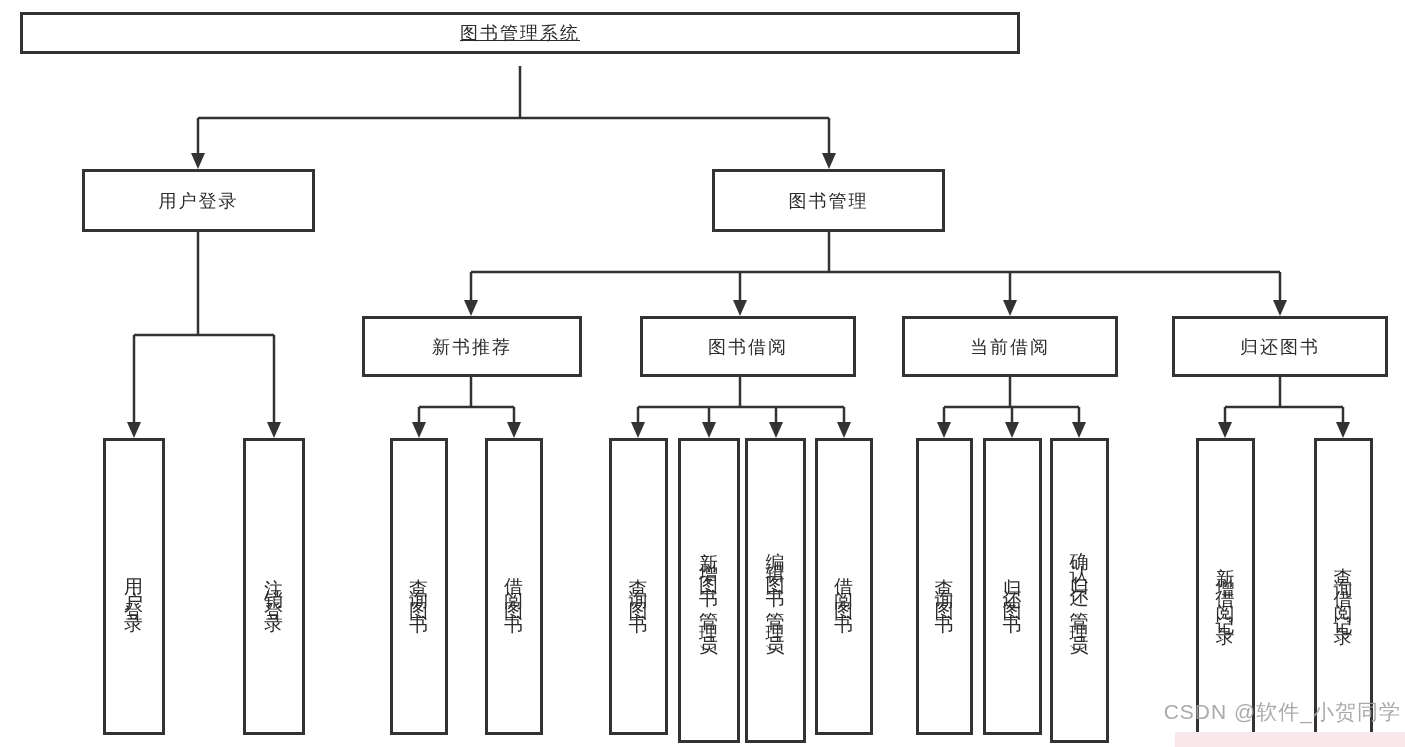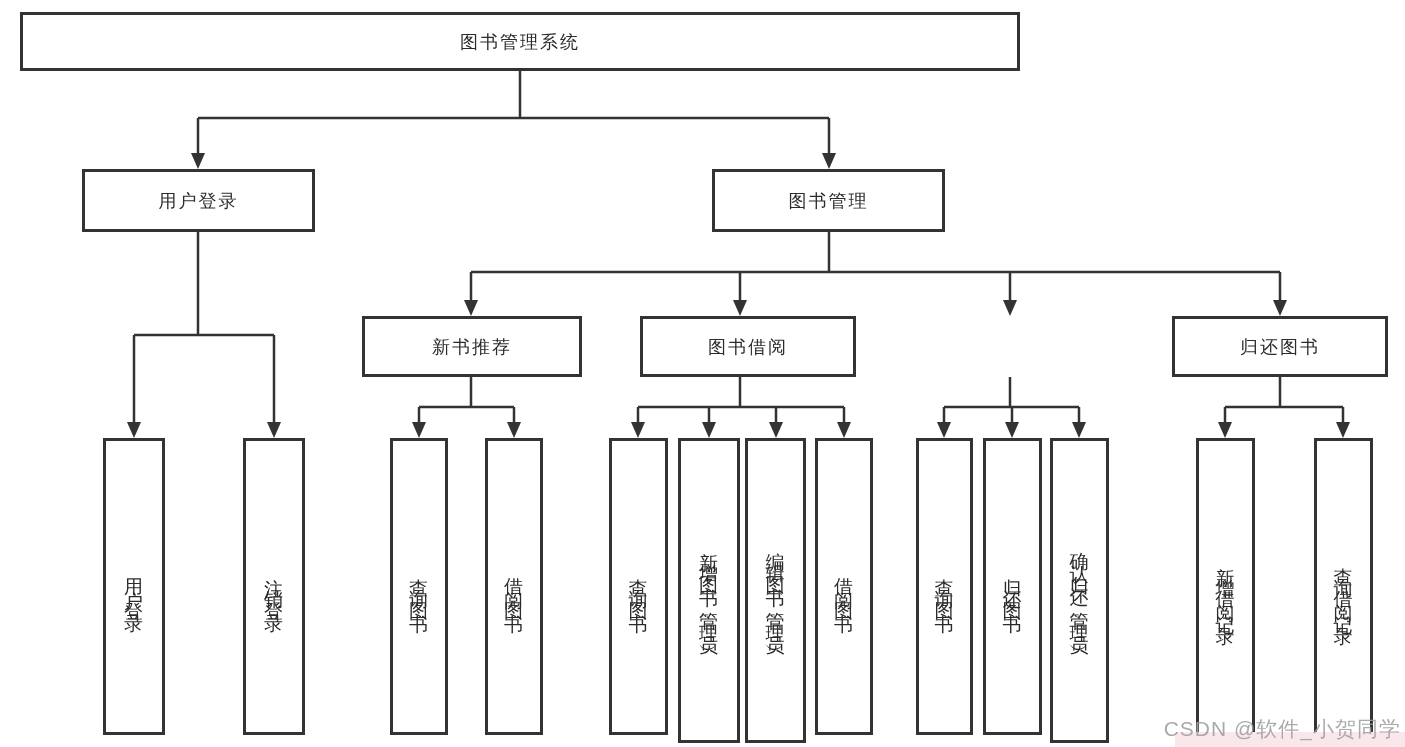--- a/index.html
+++ b/index.html
@@ -17,21 +17,21 @@
   }
   .vbox{font-size:19px;letter-spacing:0;}
   #connectors{position:absolute;left:0;top:0;width:1405px;height:747px;}
   #connectors path{stroke:#333333;stroke-width:2.5;fill:none;}
   #connectors path.ah{fill:#333333;stroke:none;}
   #watermark-band{
     position:absolute;left:1175px;top:732px;width:230px;height:15px;
     background:#fae7eb;
   }
   #watermark{
-    position:absolute;right:4px;top:715px;font-size:21px;
+    position:absolute;right:4px;top:698px;font-size:21px;
     color:rgba(158,158,158,0.88);letter-spacing:1px;white-space:nowrap;
   }
 </style>
 </head>
 <body>
 
 <div id="stage">
 
   <svg id="connectors" viewBox="0 0 1405 747">
 
@@ -88,27 +88,28 @@
       <path class="ah" d="M1072 422 h14 L1079 438 Z"></path>
 
     <path d="M1280 377 V407"></path>
     <path d="M1225 407 H1343"></path>
     <path d="M1225 407 V423"></path>
       <path class="ah" d="M1218 422 h14 L1225 438 Z"></path>
     <path d="M1343 407 V423"></path>
       <path class="ah" d="M1336 422 h14 L1343 438 Z"></path>
   </svg>
 
-  <div class="box" style="left:20px;top:12px;width:1000px;height:59px;">图书管理系统</div>
+  <div class="box" style="left:20px;top:12px;width:1000px;height:42px;text-decoration:underline;">图书管理系统</div>
 
   <div class="box" style="left:82px;top:169px;width:233px;height:63px;">用户登录</div>
   <div class="box" style="left:362px;top:316px;width:220px;height:61px;">新书推荐</div>
 
   <div class="box" style="left:712px;top:169px;width:233px;height:63px;">图书管理</div>
   <div class="box" style="left:632px;top:316px;width:216px;height:61px;margin-left:8px;">图书借阅</div>
+  <div class="box" style="left:902px;top:316px;width:216px;height:61px;">当前借阅</div>
   <div class="box" style="left:1172px;top:316px;width:216px;height:61px;">归还图书</div>
 
   <div class="box vbox" style="left:103px;top:438px;width:62px;height:297px;">
     <span>用户登录</span>
     </div>
   <div class="box vbox" style="left:243px;top:438px;width:62px;height:297px;">
     <span>注销登录</span>
     </div>
 
   <div class="box vbox" style="left:390px;top:438px;width:58px;height:297px;">

